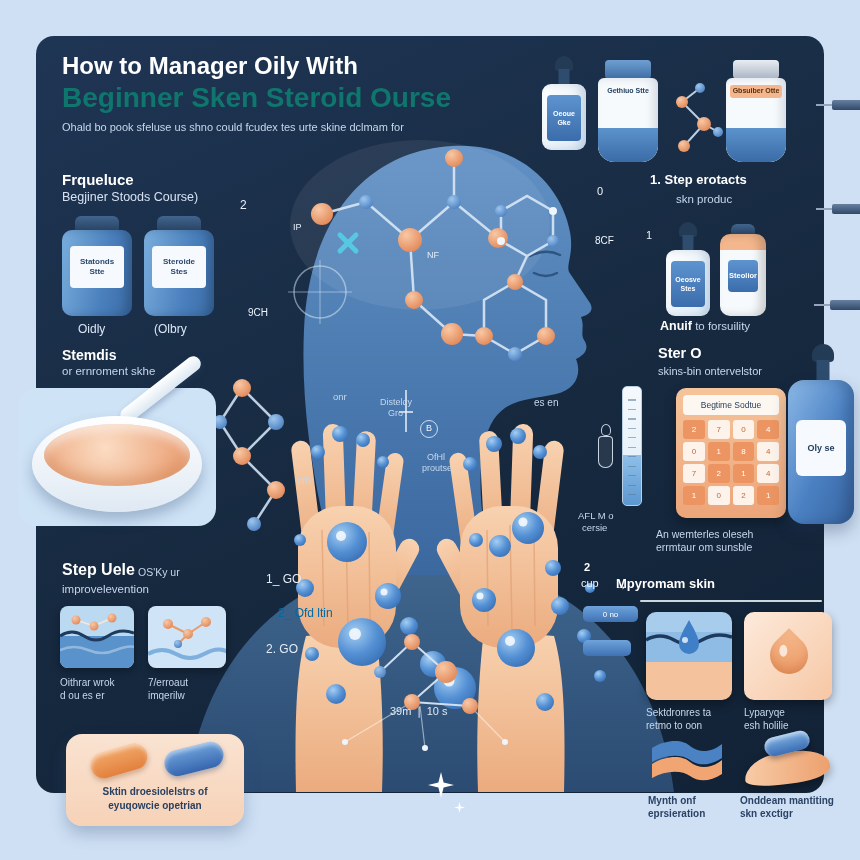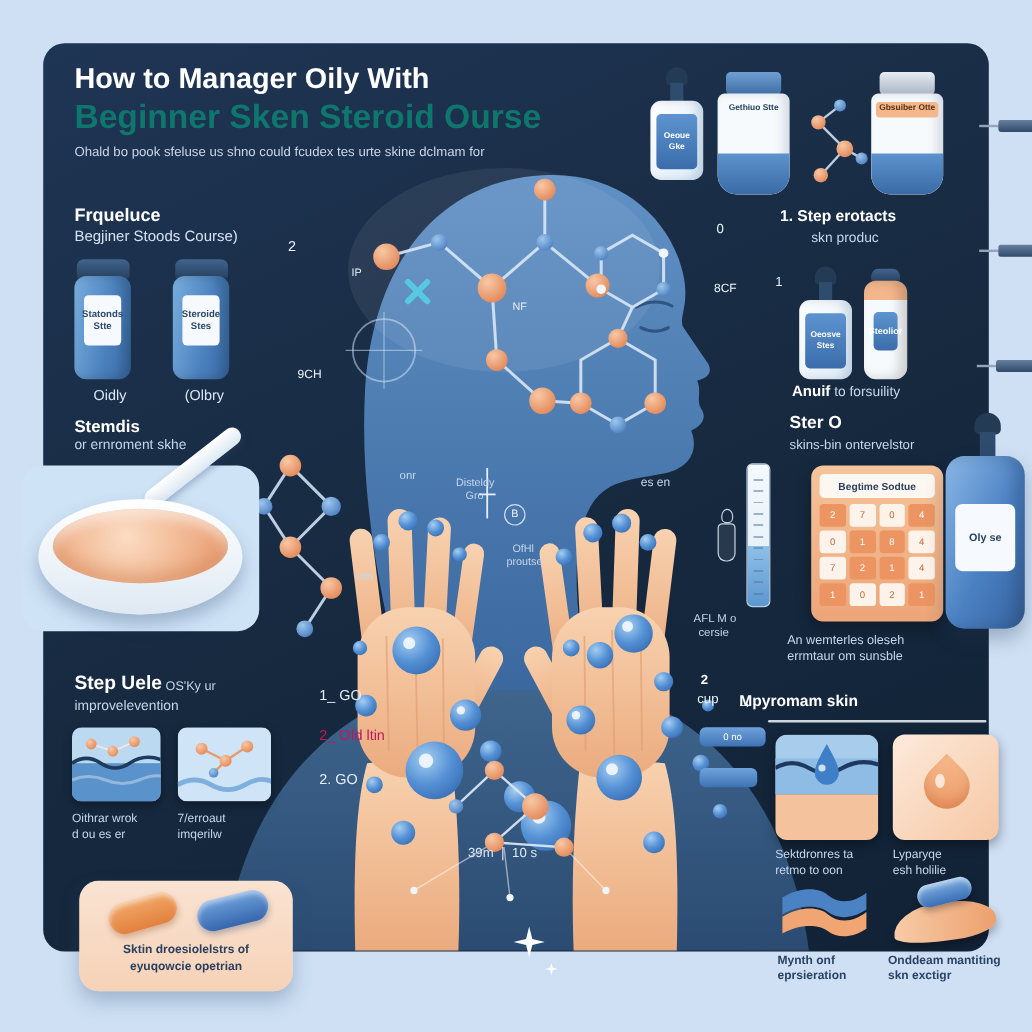--- a/index.html
+++ b/index.html
@@ -9,21 +9,21 @@
   .panel { position:absolute; left:36px; top:36px; width:788px; height:757px;
            background:linear-gradient(155deg,#1f3554,#16293f 55%,#122236); border-radius:18px; }
   .illu { position:absolute; left:0; top:0; }
   .lbl { position:absolute; font-size:10px; color:#c6d7ec; line-height:1.3; white-space:nowrap; }
   .lbl.b { color:#ffffff; font-weight:bold; }
 
   .title1 { position:absolute; left:62px; top:52px; font-size:24px; font-weight:bold; color:#fff; }
   .title2 { position:absolute; left:62px; top:82px; font-size:28px; font-weight:bold; color:#0f766e; }
 
   
-  .pill-bottle { position:absolute; width:47px; height:100px; }
+  .pill-bottle { position:absolute; width:70px; height:100px; }
   .pill-bottle .cap { position:absolute; left:50%; transform:translateX(-50%); top:0; width:44px; height:16px;
         background:linear-gradient(#41648e,#27415f); border-radius:6px 6px 2px 2px; }
   .pill-bottle .body { position:absolute; top:14px; left:0; right:0; bottom:0;
         background:linear-gradient(100deg,#7aaede,#4a80bd 60%,#3a6ba6); border-radius:10px;
         box-shadow:inset -6px 0 10px rgba(0,0,0,.18); }
   .pill-bottle .label { position:absolute; left:8px; right:8px; top:16px; height:42px; background:#f6f9fd;
         border-radius:4px; display:flex; align-items:center; justify-content:center; text-align:center;
         font-size:8px; font-weight:bold; color:#2c4a6e; line-height:1.25; padding:2px; }
 
   
@@ -59,21 +59,21 @@
   .bigbottle .bbody { position:absolute; top:36px; left:0; right:4px; bottom:0;
         background:linear-gradient(115deg,#8ab7e6,#4a80c2 55%,#3763a0); border-radius:16px;
         box-shadow:0 8px 16px rgba(30,50,80,.3), inset -8px 0 12px rgba(0,0,0,.15); }
   .bigbottle .blabel { position:absolute; left:8px; right:8px; top:40px; height:56px; background:#f6f9fd;
         border-radius:6px; display:flex; align-items:center; justify-content:center; font-size:9px; font-weight:bold; color:#24405f; }
 
   
   .calendar { position:absolute; left:676px; top:388px; width:110px; height:130px;
         background:linear-gradient(#f5c49b,#eda579); border-radius:10px; padding:7px;
         box-shadow:0 5px 12px rgba(0,0,0,.3); }
-  .calendar .chead { height:20px; background:#fdf7f1; border-radius:4px; font-size:8.5px; font-weight:bold;
+  .calendar .chead { height:20px; background:#fdf7f1; border-radius:4px; font-size:8.5px; font-weight:normal;
         color:#27425f; display:flex; align-items:center; justify-content:center; }
   .calendar .cgrid { margin-top:5px; display:grid; grid-template-columns:repeat(4,1fr); gap:3px; }
   .calendar .cgrid div { height:19px; background:#ec9563; border-radius:3px; font-size:8px; color:#fff;
         display:flex; align-items:center; justify-content:center; }
   .calendar .cgrid div:nth-child(2), .calendar .cgrid div:nth-child(3), .calendar .cgrid div:nth-child(5),
   .calendar .cgrid div:nth-child(8), .calendar .cgrid div:nth-child(9), .calendar .cgrid div:nth-child(12),
   .calendar .cgrid div:nth-child(14), .calendar .cgrid div:nth-child(15) { background:#fdf3ea; color:#c06a39; }
 
   
   .bowlwrap { position:absolute; left:18px; top:388px; width:198px; height:138px; background:#cfe3f6; border-radius:18px; }
@@ -460,21 +460,21 @@
   <div class="lbl" style="left:333px; top:391px; font-size:9.5px;">onr</div>
   <div class="lbl" style="left:380px; top:397px; font-size:9px;">Disteldy</div>
   <div class="lbl" style="left:388px; top:408px; font-size:9px;">Gro</div>
   <div class="lbl" style="left:297px; top:474px; font-size:10px;">om</div>
   <div class="lbl" style="left:427px; top:452px; font-size:9px;">OfHl</div>
   <div class="lbl" style="left:422px; top:463px; font-size:9px;">proutse</div>
   <div class="lbl" style="left:534px; top:396px; font-size:10px;">es en</div>
   <div class="lbl" style="left:420px; top:420px; width:18px; height:18px; border:1.5px solid rgba(240,246,252,.8); border-radius:50%; font-size:9px; display:flex; align-items:center; justify-content:center; color:#eef5fc;">B</div>
 
   <div class="lbl" style="left:266px; top:572px; font-size:12px; color:#e4edf7;">1_ GO</div>
-  <div class="lbl" style="left:266px; top:606px; font-size:12px; color:#be185d;">2_ Ofd ltin</div>
+  <div class="lbl" style="left:278px; top:606px; font-size:12px; color:#0369a1;">2_ Ofd ltin</div>
   <div class="lbl" style="left:266px; top:642px; font-size:12px; color:#e4edf7;">2. GO</div>
   <div class="lbl" style="left:390px; top:704px; font-size:11px; color:#dfe9f5;">39m ❘ 10 s</div>
   <div class="lbl" style="left:578px; top:510px; font-size:9.5px;">AFL M o</div>
   <div class="lbl" style="left:582px; top:522px; font-size:9.5px;">cersie</div>
 
   <div class="dropper" style="left:540px; top:56px;">
     <div class="bulb"></div>
     <div class="stem"></div>
     <div class="dbody">
       <div class="dlabel">Oeoue Gke</div>
@@ -502,21 +502,21 @@
   <div class="lbl" style="left:676px; top:192px; font-size:11.5px;">skn produc</div>
   <div class="lbl" style="left:646px; top:228px; font-size:11px; color:#e8f1fa;">1</div>
 
   <div class="dropper" style="left:664px; top:222px;">
     <div class="bulb"></div>
     <div class="stem"></div>
     <div class="dbody">
       <div class="dlabel">Oeosve Stes</div>
     </div>
   </div>
-  <div class="pill-bottle" style="left:720px; top:224px; width:36px; height:92px;">
+  <div class="pill-bottle" style="left:720px; top:224px; width:46px; height:92px;">
     <div class="cap" style="width:24px; height:11px;"></div>
     <div class="body" style="top:10px; background:linear-gradient(#f4b68c 0 20%, #f7fafc 20%);">
       <div class="label" style="top:26px; height:32px; background:linear-gradient(#5d94cf,#3b6cab); color:#fff; font-size:7.5px;">Steolior</div>
     </div>
   </div>
 
   <div class="lbl" style="left:660px; top:318px; font-size:11.5px;">
     <span style="color:#fff; font-weight:bold; font-size:12.5px;">Anuif</span>
     <span> to forsuility</span>
   </div>

